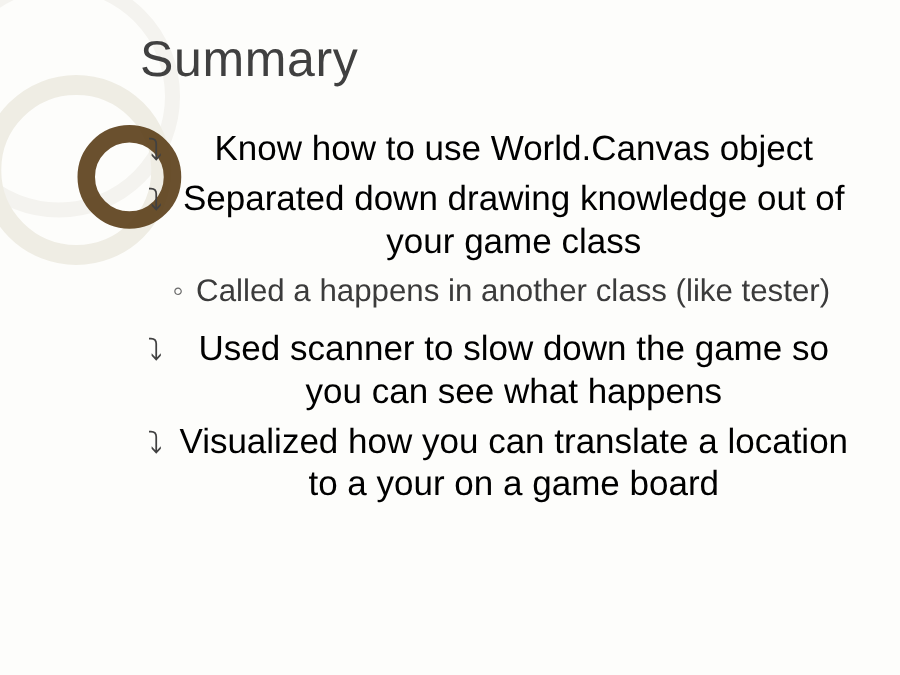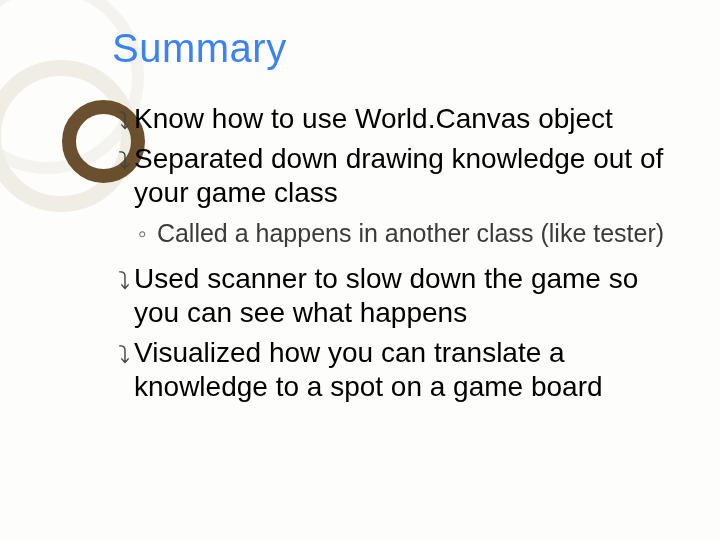--- a/index.html
+++ b/index.html
@@ -40,21 +40,21 @@
     border-width: 14px;
     border-color: #5a3d17;
     left: 62px; top: 100px;
     opacity: 0.9;
   }
   .title {
     position: absolute;
     left: 112px;
     top: 26px;
     font-size: 40px;
-    color: #3b82f6;
+    color: #404040;
     font-weight: 400;
     letter-spacing: 0.5px;
   }
   .content {
     position: absolute;
     left: 118px;
     top: 102px;
     width: 570px;
     color: #000;
   }
@@ -66,21 +66,21 @@
     margin-bottom: 6px;
   }
   .bullet .sym {
     flex: 0 0 auto;
     font-size: 24px;
     color: #414141;
     margin-right: 4px;
     margin-top: 4px;
     font-family: "Segoe UI Symbol","Apple Symbols",sans-serif;
   }
-  .bullet .txt { flex: 1 1 auto; }
+  .bullet .txt { flex: 1 1 auto; text-align: center; }
   .sub {
     display: flex;
     align-items: flex-start;
     font-size: 25px;
     line-height: 1.25;
     margin: 8px 0 12px 20px;
     color: #3b3b3b;
   }
   .sub .sym {
     flex: 0 0 auto;
@@ -116,17 +116,17 @@
       <span class="txt">Called a happens in another class (like tester)</span>
     </div>
 
     <div class="bullet">
       <span class="sym">⤵</span>
       <span class="txt">Used scanner to slow down the game so you can see what happens</span>
     </div>
 
     <div class="bullet">
       <span class="sym">⤵</span>
-      <span class="txt">Visualized how you can translate a knowledge to a spot on a game board</span>
+      <span class="txt">Visualized how you can translate a location to a your on a game board</span>
     </div>
 
   </div>
 </div>
 
 </body></html>

